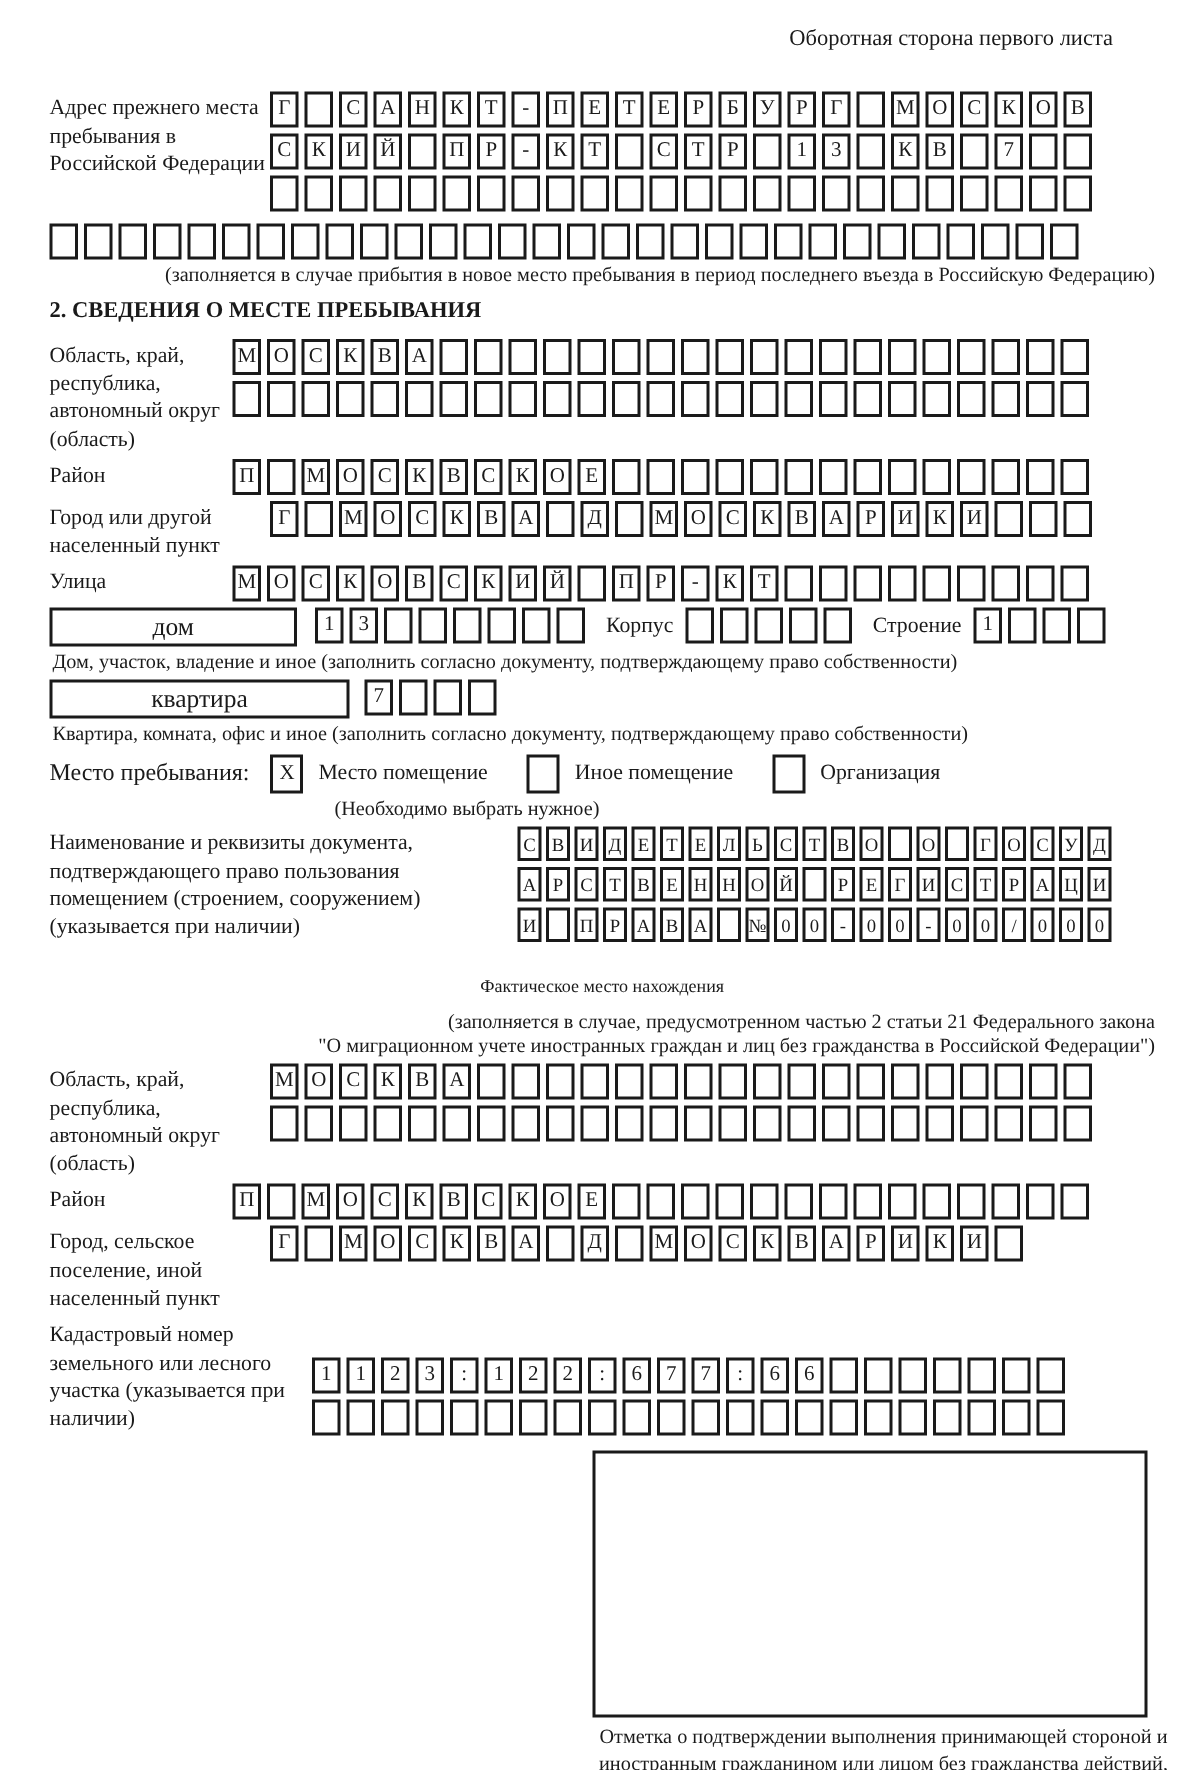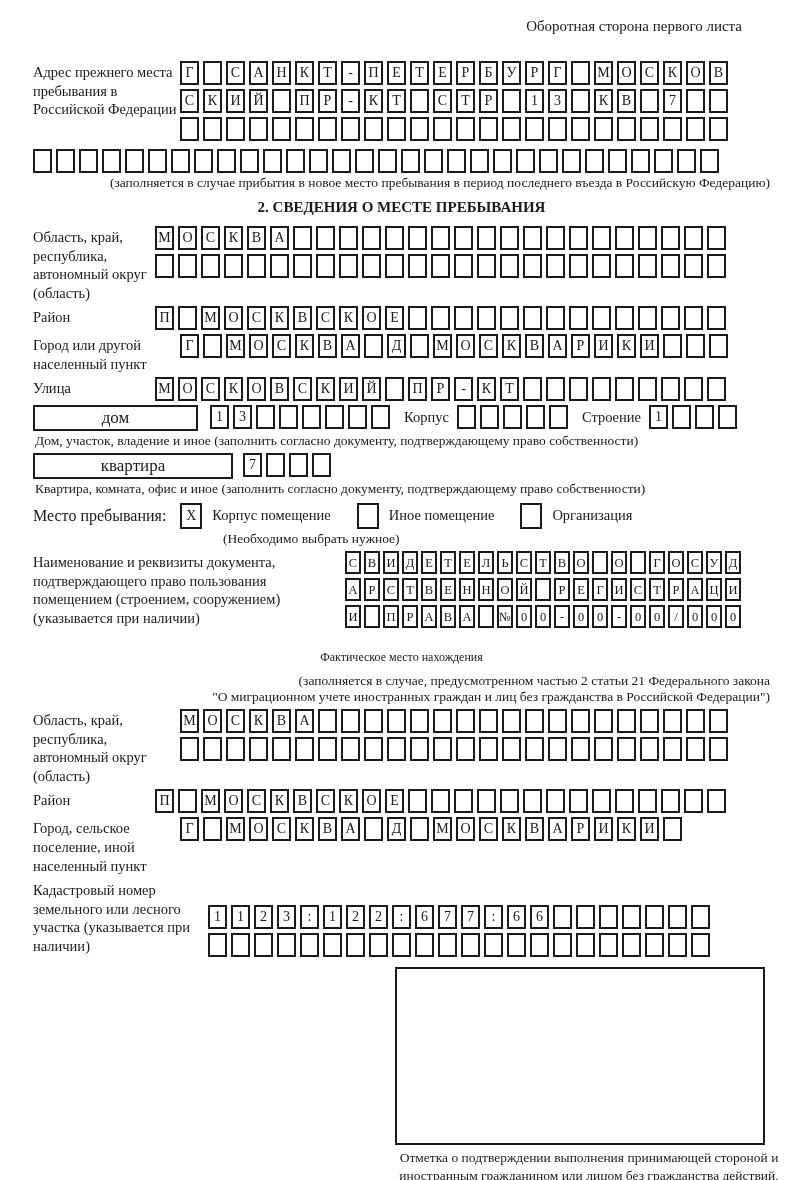--- a/index.html
+++ b/index.html
@@ -18,21 +18,21 @@
   .w310 { flex: 0 0 312px; }
   .rows > .boxes { margin-bottom: 4px; }
   .boxes { display: flex; flex-wrap: nowrap; }
   .cb {
     flex: 0 0 auto; width: 19px; height: 24px; margin-right: 4px;
     border: 2px solid #1a1a1a; display: inline-flex; align-items: center;
     justify-content: center; font-size: 14px; line-height: 1; background:#fff;
   }
   .boxes.sm .cb { width: 16px; height: 23px; margin-right: 3px; font-size: 12.5px; }
   .note { font-size: 13.5px; text-align: right; }
-  .sec-title { font-size: 15px; font-weight: bold; text-align: center; margin: 8px 0 10px 0; }
+  .sec-title { font-size: 15px; font-weight: bold; margin: 8px 0 10px 0; }
   .sub-title { font-size: 12px; font-weight: normal; text-align: center; margin: 10px 0 8px 0; }
   .field-rect {
     border: 2px solid #1a1a1a; height: 26px; display: inline-flex;
     align-items: center; justify-content: center; font-size: 17px; background:#fff;
   }
   .inline-lbl { font-size: 14.5px; padding: 4px 8px 0 10px; }
   .chk {
     flex: 0 0 auto; width: 22px; height: 26px; border: 2px solid #1a1a1a;
     display: inline-flex; align-items: center; justify-content: center; font-size: 14px;
   }
@@ -359,21 +359,21 @@
         <span class="cb"></span>
         <span class="cb"></span>
         <span class="cb"></span>
       </div>
   </div>
   <div class="note mb4" style="text-align:left; padding-left:2px;">Квартира, комната, офис и иное (заполнить согласно документу, подтверждающему право собственности)</div>
 
   <div class="residence">
     <div class="t">Место пребывания:</div>
     <div class="chk">X</div>
-    <div class="opt-lbl">Корпус помещение</div>
+    <div class="opt-lbl">Место помещение</div>
     <div class="chk"></div>
     <div class="opt-lbl">Иное помещение</div>
     <div class="chk"></div>
     <div class="opt-lbl">Организация</div>
   </div>
   <div class="note mb4" style="text-align:left; padding-left:190px;">(Необходимо выбрать нужное)</div>
 
   <div class="form-row mt4">
     <div class="lbl w310">Наименование и реквизиты документа, подтверждающего право пользования помещением (строением, сооружением) (указывается при наличии)</div>
     <div class="rows">

